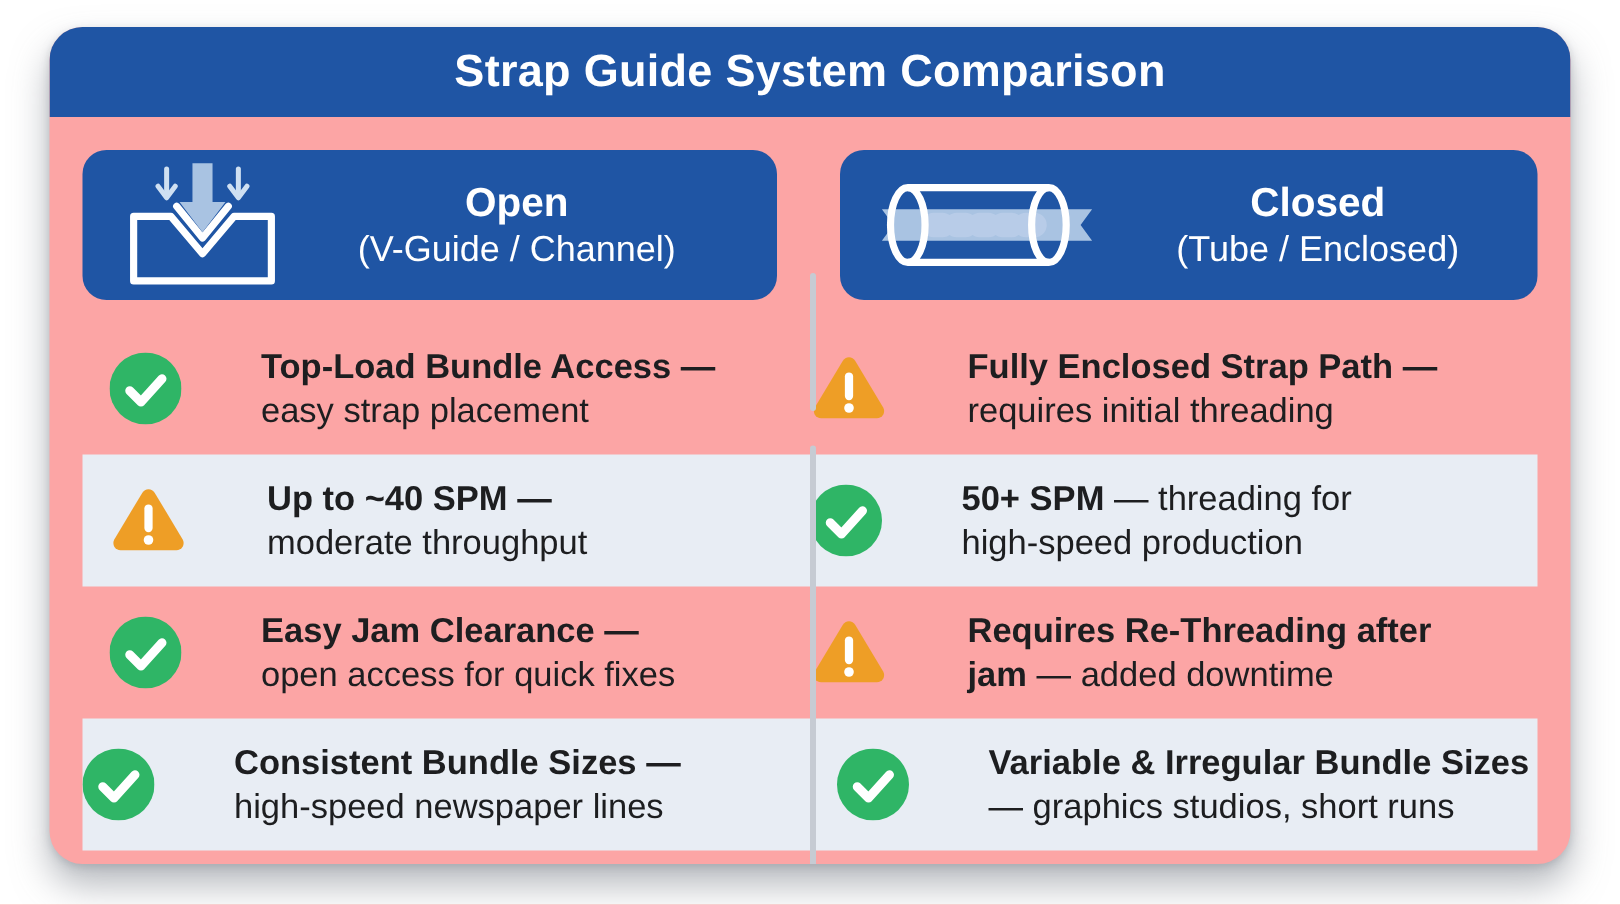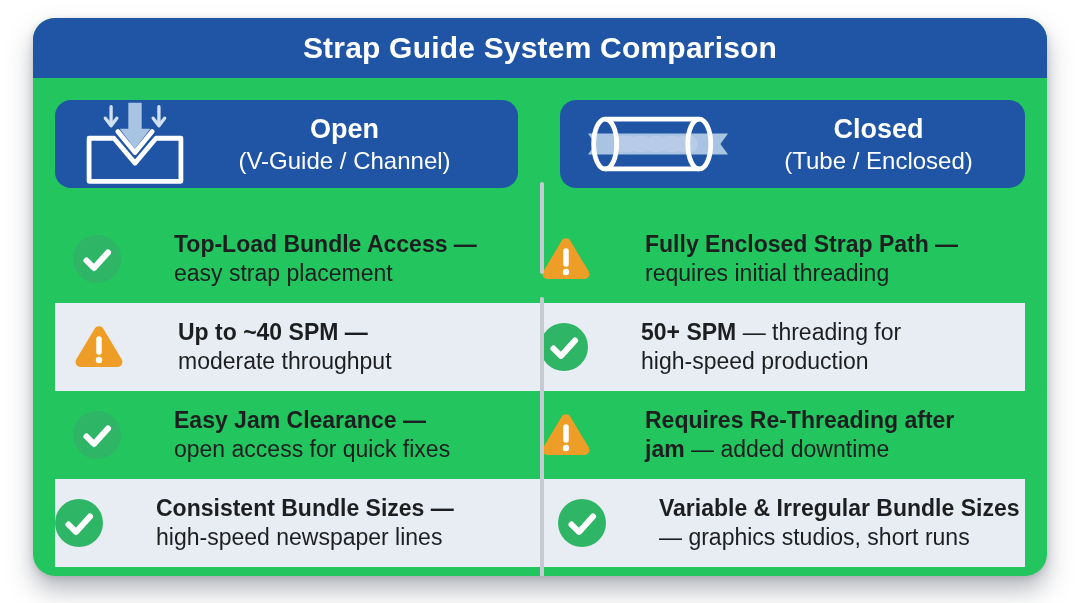--- a/index.html
+++ b/index.html
@@ -4,21 +4,21 @@
 <style>
   html,body{margin:0;padding:0;}
   body{
     width:1080px;height:603px;overflow:hidden;
     background:#ffffff;
     font-family:"Liberation Sans","DejaVu Sans",sans-serif;
     position:relative;
   }
   .card{
     position:absolute;left:33px;top:18px;width:1014px;height:558px;
-    background:#22c55e;border-radius:22px;overflow:hidden;
+    background:#fca5a5;border-radius:22px;overflow:hidden;
     box-shadow:0 14px 24px rgba(110,115,125,0.50), 0 2px 6px rgba(140,145,155,0.35);
   }
   .title-band{
     height:60px;background:#1f55a4;
     display:flex;align-items:center;justify-content:center;
   }
   .title-band .title{
     color:#ffffff;font-size:30px;font-weight:700;letter-spacing:0.2px;
   }
   .content{position:relative;padding:0 22px;}
@@ -26,21 +26,21 @@
     position:absolute;left:507px;width:4px;border-radius:2px;
     background:#c6cbd3;
   }
   .divider.seg-a{top:82px;height:92px;}
   .divider.seg-b{top:197px;height:352px;}
   .header-row{
     margin-top:22px;height:92px;
     display:flex;justify-content:space-between;
   }
   .col-header{
-    background:#1f55a4;border-radius:16px;height:88px;
+    background:#1f55a4;border-radius:16px;height:100px;
     display:flex;align-items:center;padding:0 18px 0 26px;box-sizing:border-box;
   }
   .col-header.open{width:463px;}
   .col-header.closed{width:465px;gap:20px;}
   .col-header .hdr-icon{flex:0 0 auto;display:flex;align-items:center;}
   .col-header .hdr-text{
     flex:1 1 auto;text-align:center;color:#ffffff;line-height:1.15;
   }
   .hdr-title{font-size:27px;font-weight:700;}
   .hdr-subtitle{font-size:24px;font-weight:400;margin-top:2px;}

